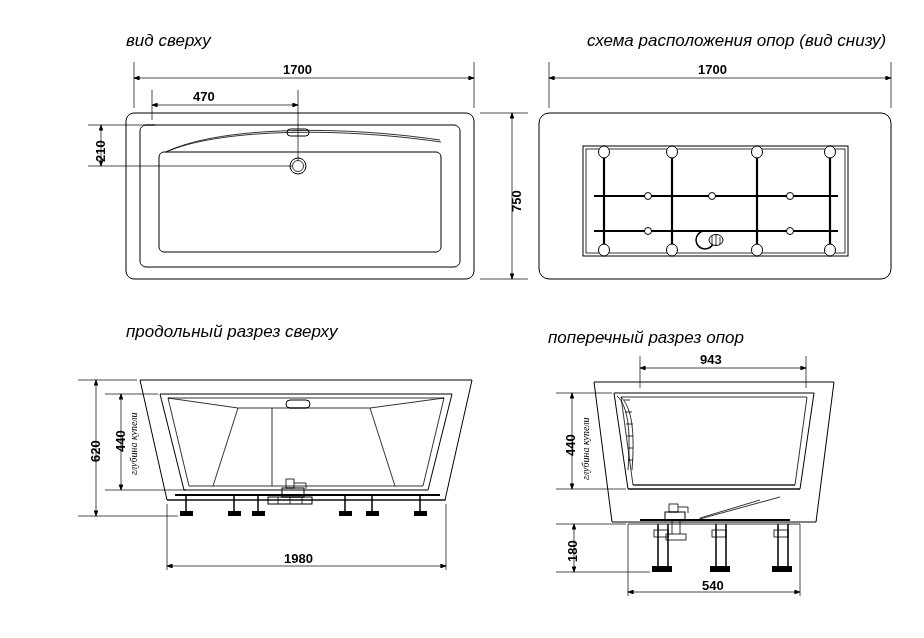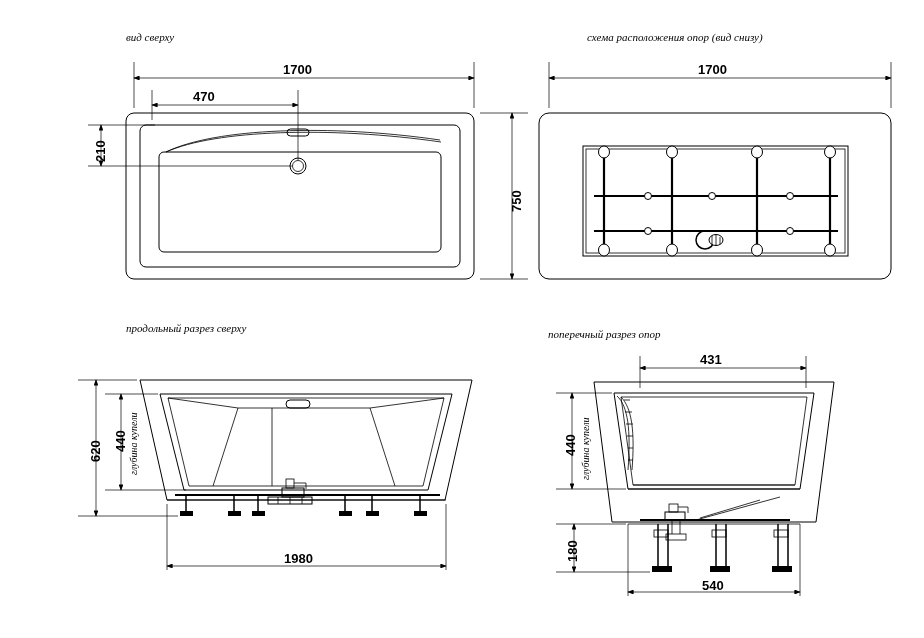--- a/index.html
+++ b/index.html
@@ -16,23 +16,23 @@
     overflow: hidden;
   }
   .canvas {
     position: absolute;
     left: 0; top: 0;
     width: 924px;
     height: 638px;
   }
   .view-title {
     position: absolute;
-    font-family: Liberation Serif, serif;
+    font-family: Liberation Sans, sans-serif;
     font-style: italic;
-    font-size: 11px;
+    font-size: 17px;
     color: #000;
     white-space: nowrap;
   }
   .dim-label {
     position: absolute;
     font-family: "Liberation Sans", sans-serif;
     font-weight: bold;
     font-size: 13px;
     color: #000;
     white-space: nowrap;
@@ -75,21 +75,21 @@
   <div class="dim-label vert" style="left:93px; top:162px;">210</div>
   <div class="dim-label vert" style="left:509px; top:212px;">750</div>
 
   <div class="dim-label" style="left:698px; top:62px;">1700</div>
 
   <div class="dim-label vert" style="left:88px; top:462px;">620</div>
   <div class="dim-label vert" style="left:113px; top:452px;">440</div>
   <div class="note-label" style="left:128px; top:475px;">глубина купели</div>
   <div class="dim-label" style="left:284px; top:551px;">1980</div>
 
-  <div class="dim-label" style="left:700px; top:352px;">431</div>
+  <div class="dim-label" style="left:700px; top:352px;">943</div>
   <div class="dim-label vert" style="left:563px; top:456px;">440</div>
   <div class="note-label" style="left:580px; top:480px;">глубина купели</div>
   <div class="dim-label vert" style="left:565px; top:562px;">180</div>
   <div class="dim-label" style="left:702px; top:578px;">540</div>
 
   <svg width="924" height="638" viewBox="0 0 924 638" style="position:absolute; left:0; top:0;">
     <defs>
       <marker id="ar" markerWidth="9" markerHeight="7" refX="8" refY="3.5" orient="auto">
         <path d="M0,0 L9,3.5 L0,7 z" fill="#000"></path>
       </marker>

